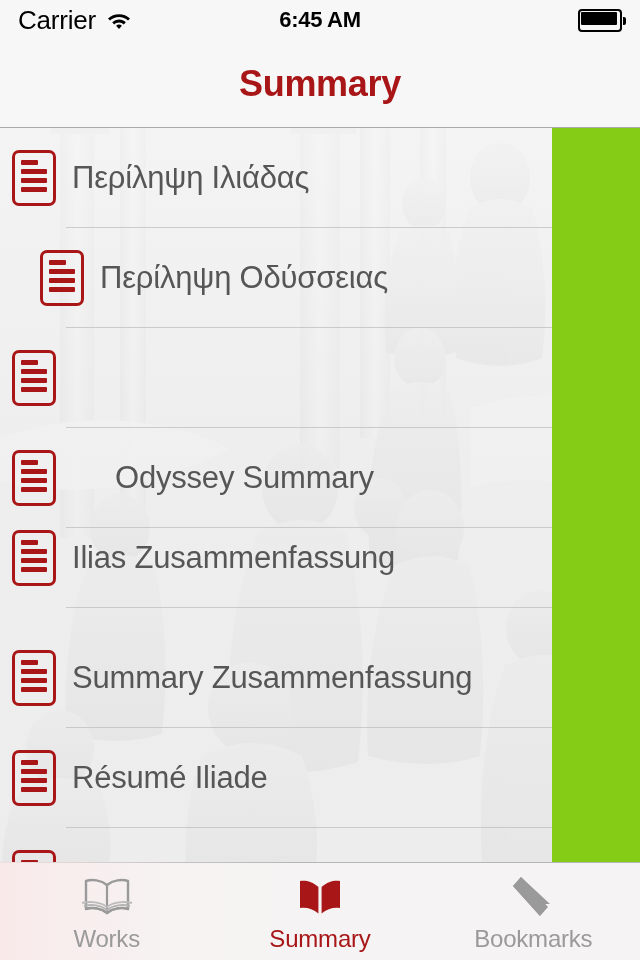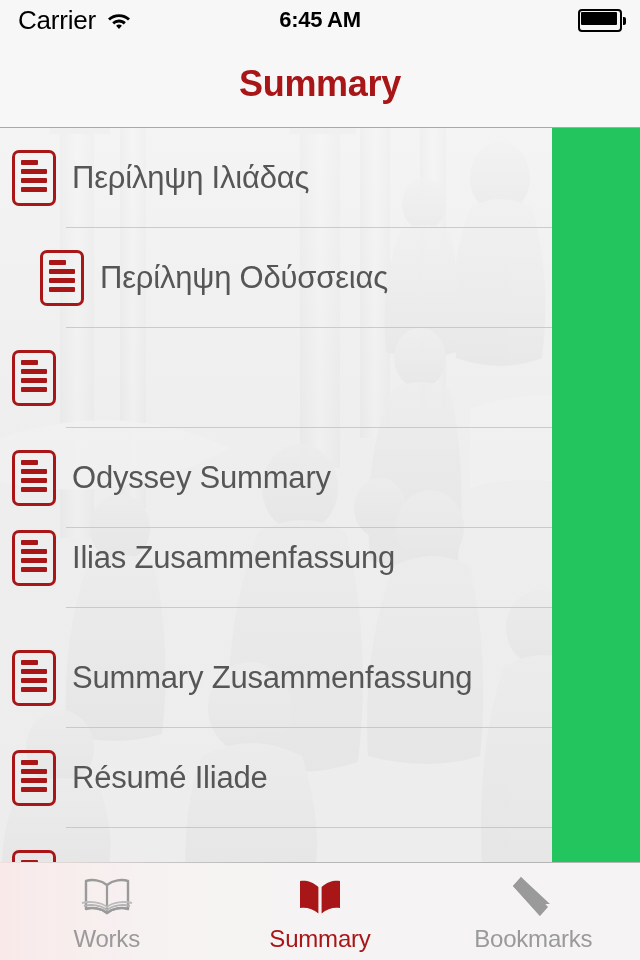--- a/index.html
+++ b/index.html
@@ -2,21 +2,21 @@
 <html><head>
 <meta charset="utf-8">
 <style>
   * { margin:0; padding:0; box-sizing:border-box; }
   html,body { width:640px; height:960px; overflow:hidden; }
   body {
     font-family:"Liberation Sans","DejaVu Sans",sans-serif;
     background:#f7f7f7;
     -webkit-font-smoothing:antialiased;
   }
-  #app { position:relative; width:640px; height:960px; overflow:hidden; background:#22c55e; }
+  #app { position:relative; width:640px; height:960px; overflow:hidden; background:#84cc16; }
 
   
   .statusbar {
     position:absolute; top:0; left:0; width:640px; height:40px;
     background:#f7f7f7;
     display:flex; align-items:center;
   }
   .sb-left { position:absolute; left:18px; top:0; height:40px; display:flex; align-items:center; gap:10px; }
   .sb-carrier { font-size:26px; color:#000; letter-spacing:-0.2px; }
   .sb-wifi { width:26px; height:20px; position:relative; display:block; }
@@ -247,21 +247,21 @@
             <i class="l4"></i>
           </span>
         <span class="chev">
           <svg width="18" height="30" viewBox="0 0 18 30">
               <path d="M2 2 L15 15 L2 28" fill="none" stroke="#c2c2c6" stroke-width="3.2" stroke-linecap="square"></path>
             </svg>
         </span>
         <span class="row-sep"></span>
       </div>
 
-      <div class="row" style="position:absolute; top:300px;">
+      <div class="row" style="position:absolute; top:300px;gap:43px;">
         <span class="doc-icon">
             <i class="l1"></i>
             <i class="l2"></i>
             <i class="l3"></i>
             <i class="l4"></i>
           </span>
         <span class="row-label">Odyssey Summary</span>
         <span class="chev">
           <svg width="18" height="30" viewBox="0 0 18 30">
               <path d="M2 2 L15 15 L2 28" fill="none" stroke="#c2c2c6" stroke-width="3.2" stroke-linecap="square"></path>

